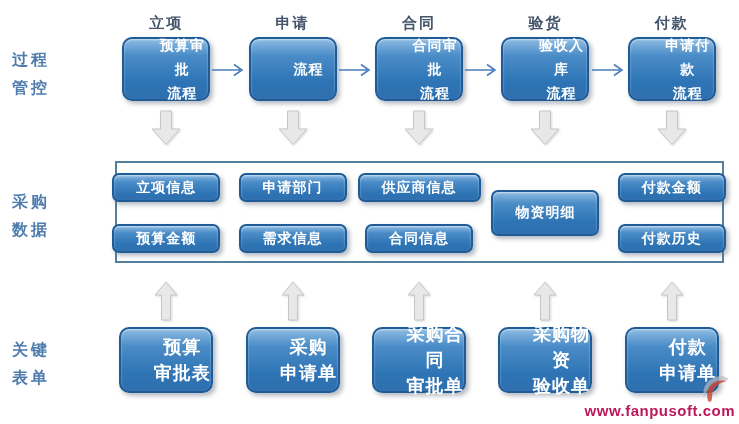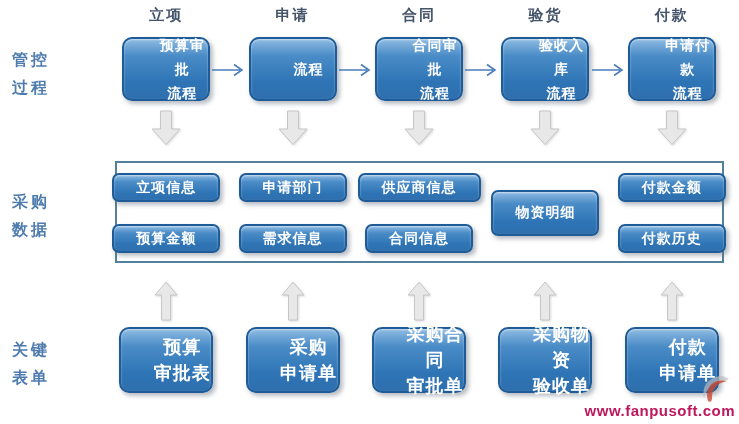--- a/index.html
+++ b/index.html
@@ -4,21 +4,21 @@
 <style>
   * { margin:0; padding:0; box-sizing:border-box; }
   body { background:#fff; font-family:"Liberation Sans","DejaVu Sans",sans-serif; }
   .stage { position:relative; width:739px; height:424px; background:#ffffff; overflow:hidden; }
 
   
   .cols { position:absolute; left:103px; width:632px; display:flex; }
   .col  { flex:1 1 0; display:flex; justify-content:center; align-items:flex-start; position:relative; }
 
   
-  .headers { top:6px; height:22px; }
+  .headers { top:14px; height:22px; }
   .phase-header { font-size:15px; font-weight:bold; color:#44546a; letter-spacing:2px; }
 
   
   .side-label { position:absolute; left:12px; width:86px; font-size:16px; font-weight:bold;
                 color:#4f7cae; line-height:28px; letter-spacing:3px; }
   .lbl-process { top:46px; }
   .lbl-data    { top:188px; }
   .lbl-forms   { top:336px; }
 
   
@@ -85,22 +85,22 @@
       </div>
     <div class="col">
         <span class="phase-header">验货</span>
       </div>
     <div class="col">
         <span class="phase-header">付款</span>
       </div>
   </div>
 
   <div class="side-label lbl-process">
+    <div>过程</div>
     <div>管控</div>
-    <div>过程</div>
   </div>
   <div class="side-label lbl-data">
     <div>采购</div>
     <div>数据</div>
   </div>
   <div class="side-label lbl-forms">
     <div>关键</div>
     <div>表单</div>
   </div>
 

